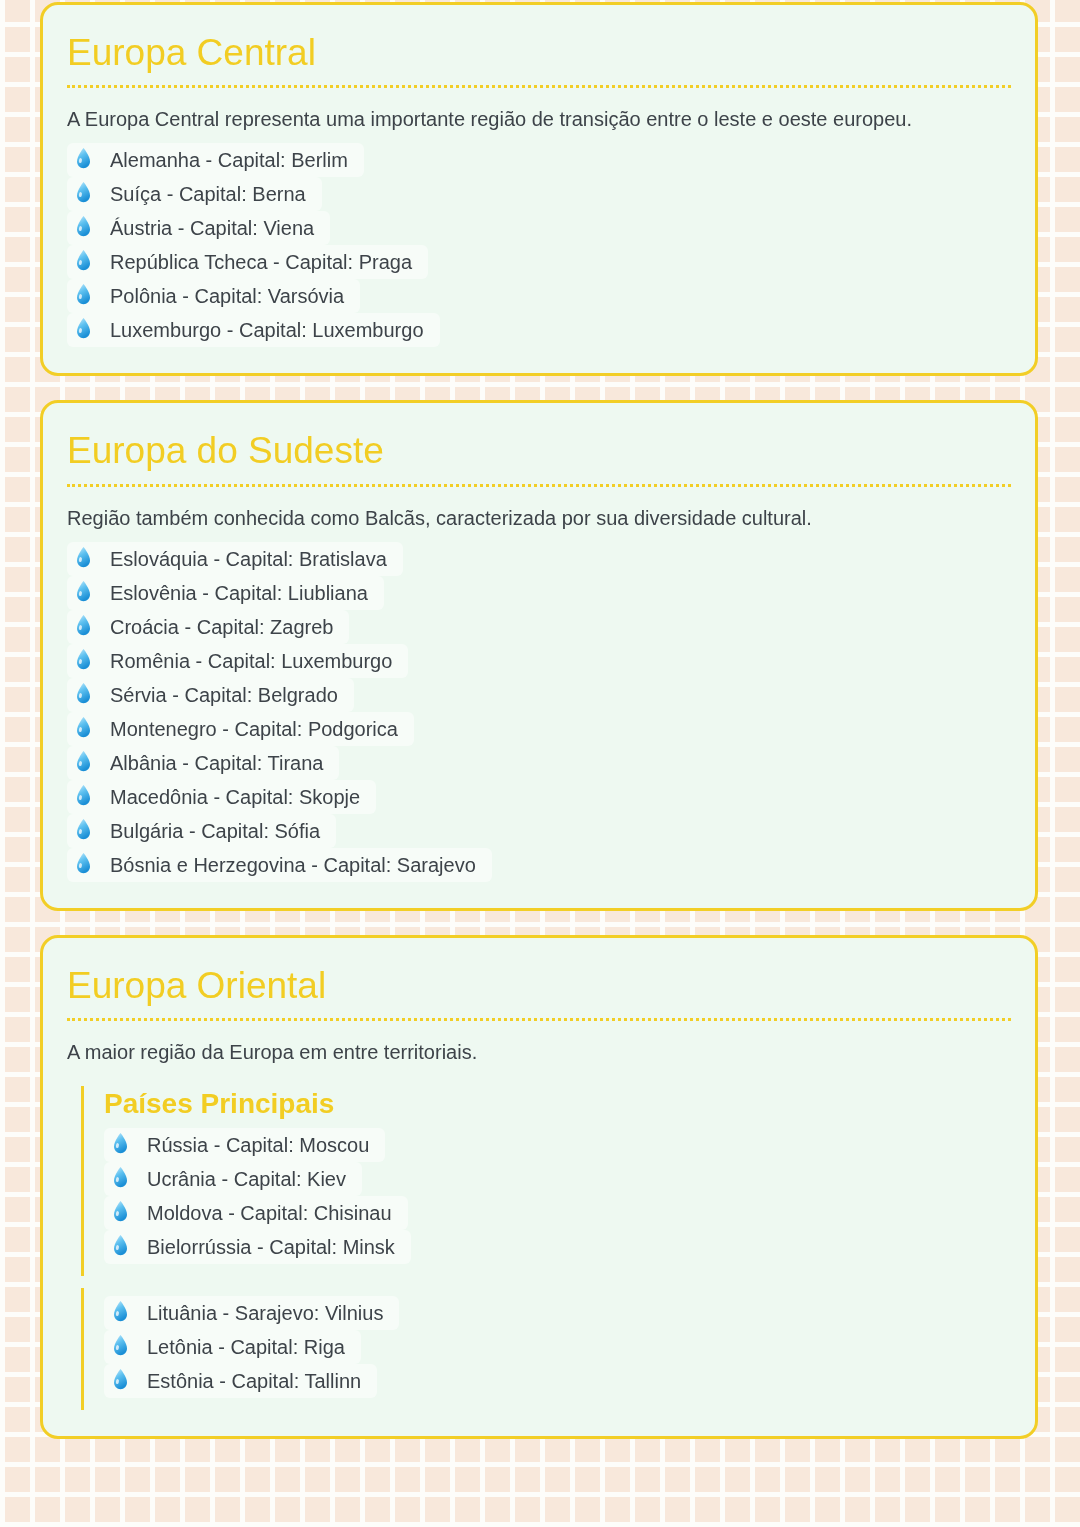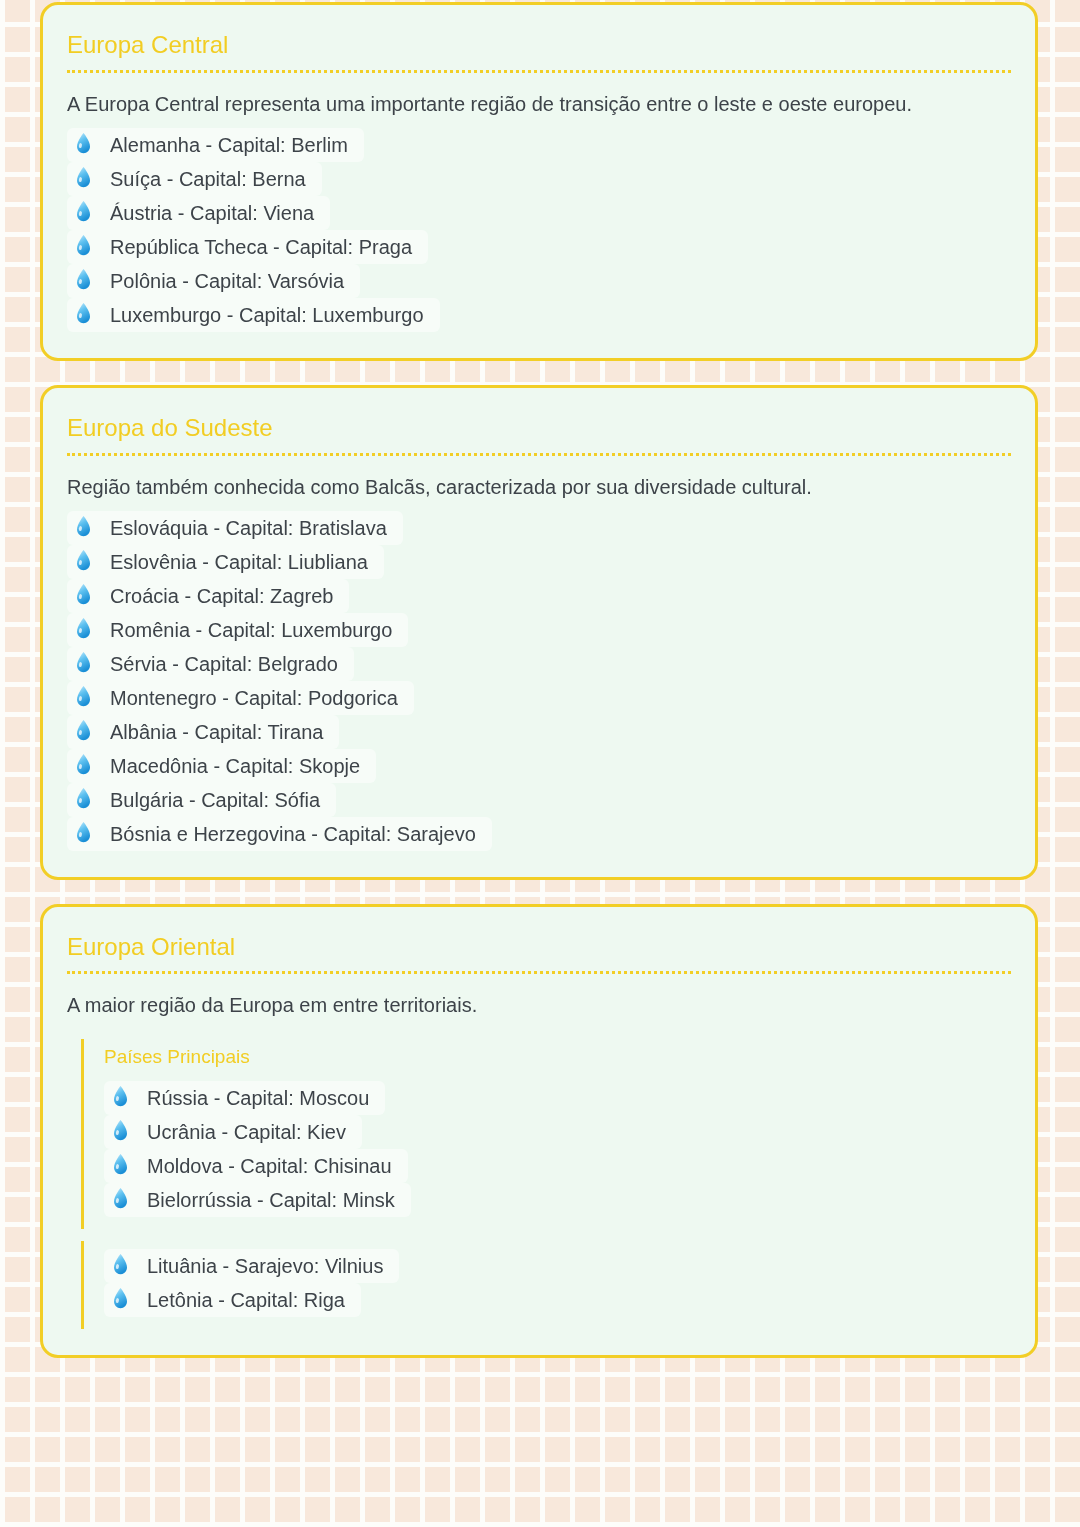--- a/index.html
+++ b/index.html
@@ -27,21 +27,21 @@
   }
   .card{
     background:var(--card-bg);
     border:3px solid var(--accent);
     border-radius:18px;
     padding:26px 24px 26px 24px;
     margin-bottom:24px;
   }
   .card-title{
     color:var(--heading);
-    font-size:24px;
+    font-size:37px;
     font-weight:500;
     line-height:1.2;
     padding-bottom:10px;
     border-bottom:3px dotted var(--accent);
   }
   .card-desc{
     font-size:20px;
     line-height:31px;
     margin:16px 0 8px 0;
     max-width:905px;
@@ -70,22 +70,22 @@
   }
   .subsections{ margin-top:18px; }
   .subsection{
     border-left:3px solid var(--accent);
     margin:0 0 0 14px;
     padding:4px 0 12px 20px;
   }
   .subsection + .subsection{ margin-top:12px; }
   .sub-title{
     color:var(--heading);
-    font-size:19px;
-    font-weight:400;
+    font-size:28px;
+    font-weight:700;
     line-height:28px;
     margin-bottom:10px;
   }
   .svg-defs{ position:absolute; width:0; height:0; }
 </style>
 </head>
 <body>
 
 <svg class="svg-defs" aria-hidden="true">
   <defs>
@@ -338,17 +338,26 @@
   <li class="item">
     <span class="drop">
       <svg viewBox="0 0 17 23" width="17" height="23" aria-hidden="true">
         <path d="M8.5 1 C8.5 1 2 9.2 2 14.3 C2 18.3 4.9 21.2 8.5 21.2 C12.1 21.2 15 18.3 15 14.3 C15 9.2 8.5 1 8.5 1 Z" fill="url(#dropGrad)"></path>
         <ellipse cx="5.4" cy="13.6" rx="1.5" ry="2.5" fill="rgba(255,255,255,0.75)" transform="rotate(12 5.4 13.6)"></ellipse>
       </svg>
     </span>
     <span class="item-text">Letônia - Capital: Riga</span>
   </li>
 
+  <li class="item">
+    <span class="drop">
+      <svg viewBox="0 0 17 23" width="17" height="23" aria-hidden="true">
+        <path d="M8.5 1 C8.5 1 2 9.2 2 14.3 C2 18.3 4.9 21.2 8.5 21.2 C12.1 21.2 15 18.3 15 14.3 C15 9.2 8.5 1 8.5 1 Z" fill="url(#dropGrad)"></path>
+        <ellipse cx="5.4" cy="13.6" rx="1.5" ry="2.5" fill="rgba(255,255,255,0.75)" transform="rotate(12 5.4 13.6)"></ellipse>
+      </svg>
+    </span>
+    <span class="item-text">Estônia - Capital: Tallinn</span>
+  </li>
 </ul>
   </div>
 </div>
   </section>
 </main>
 
 </body></html>

